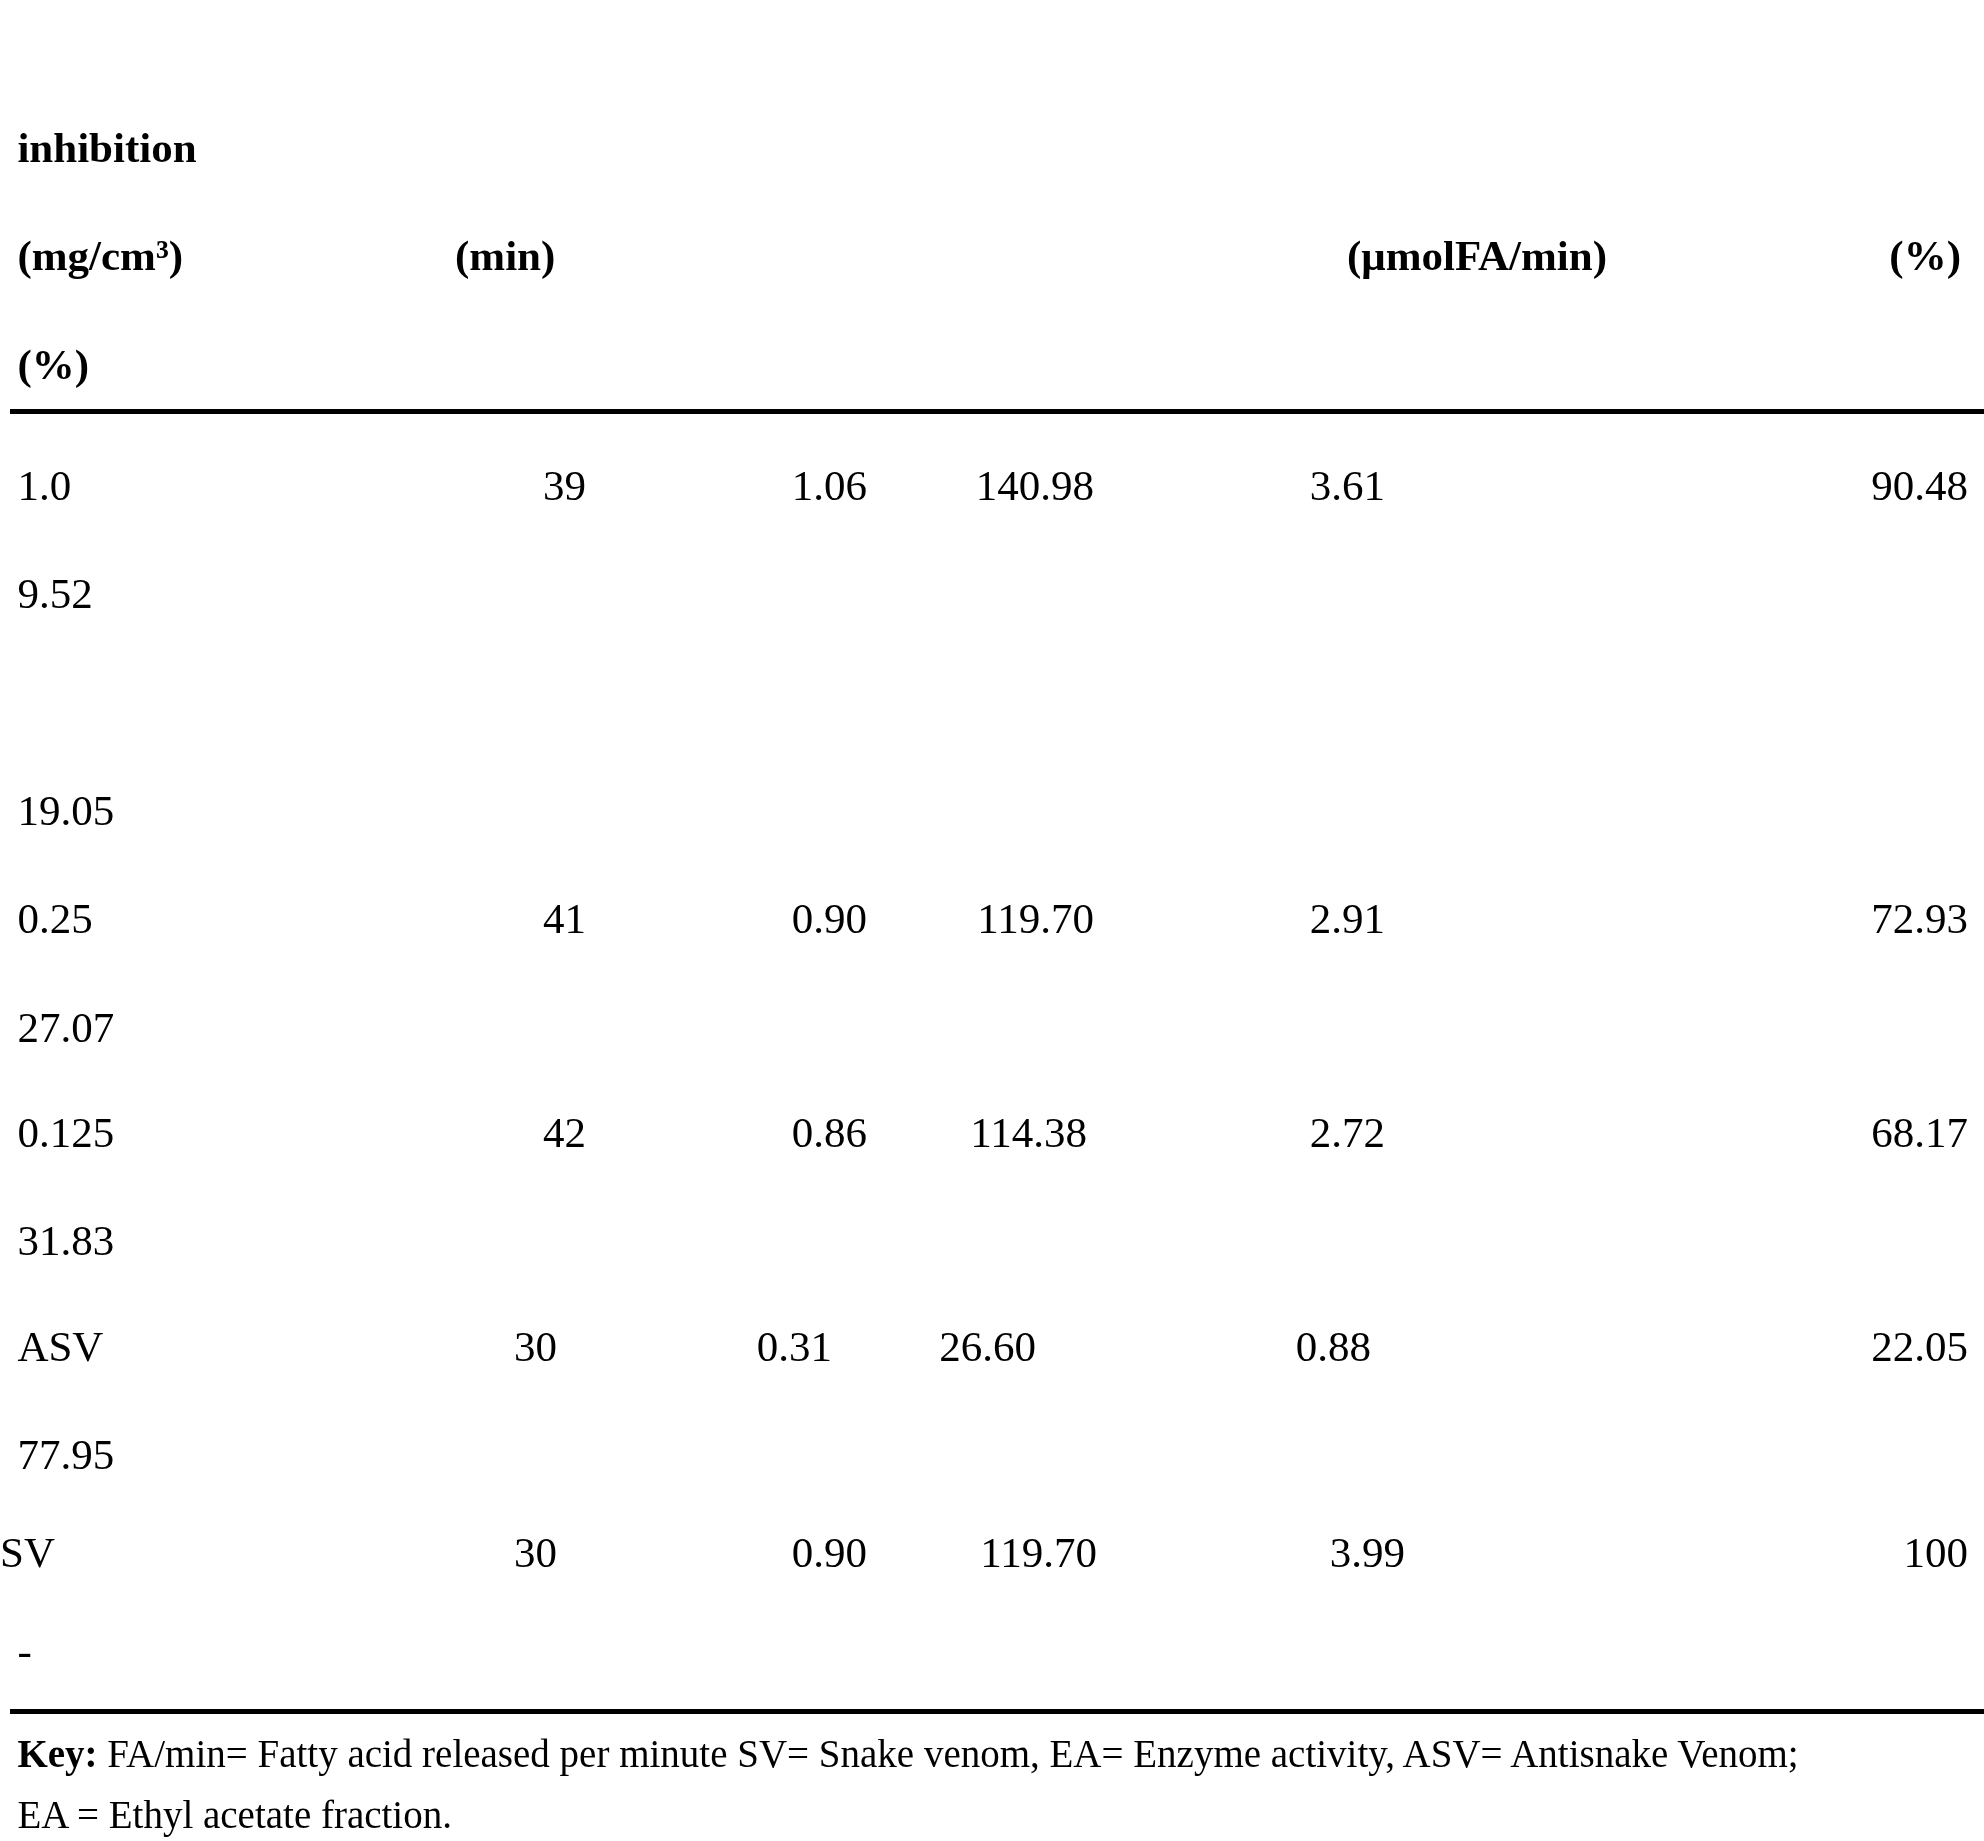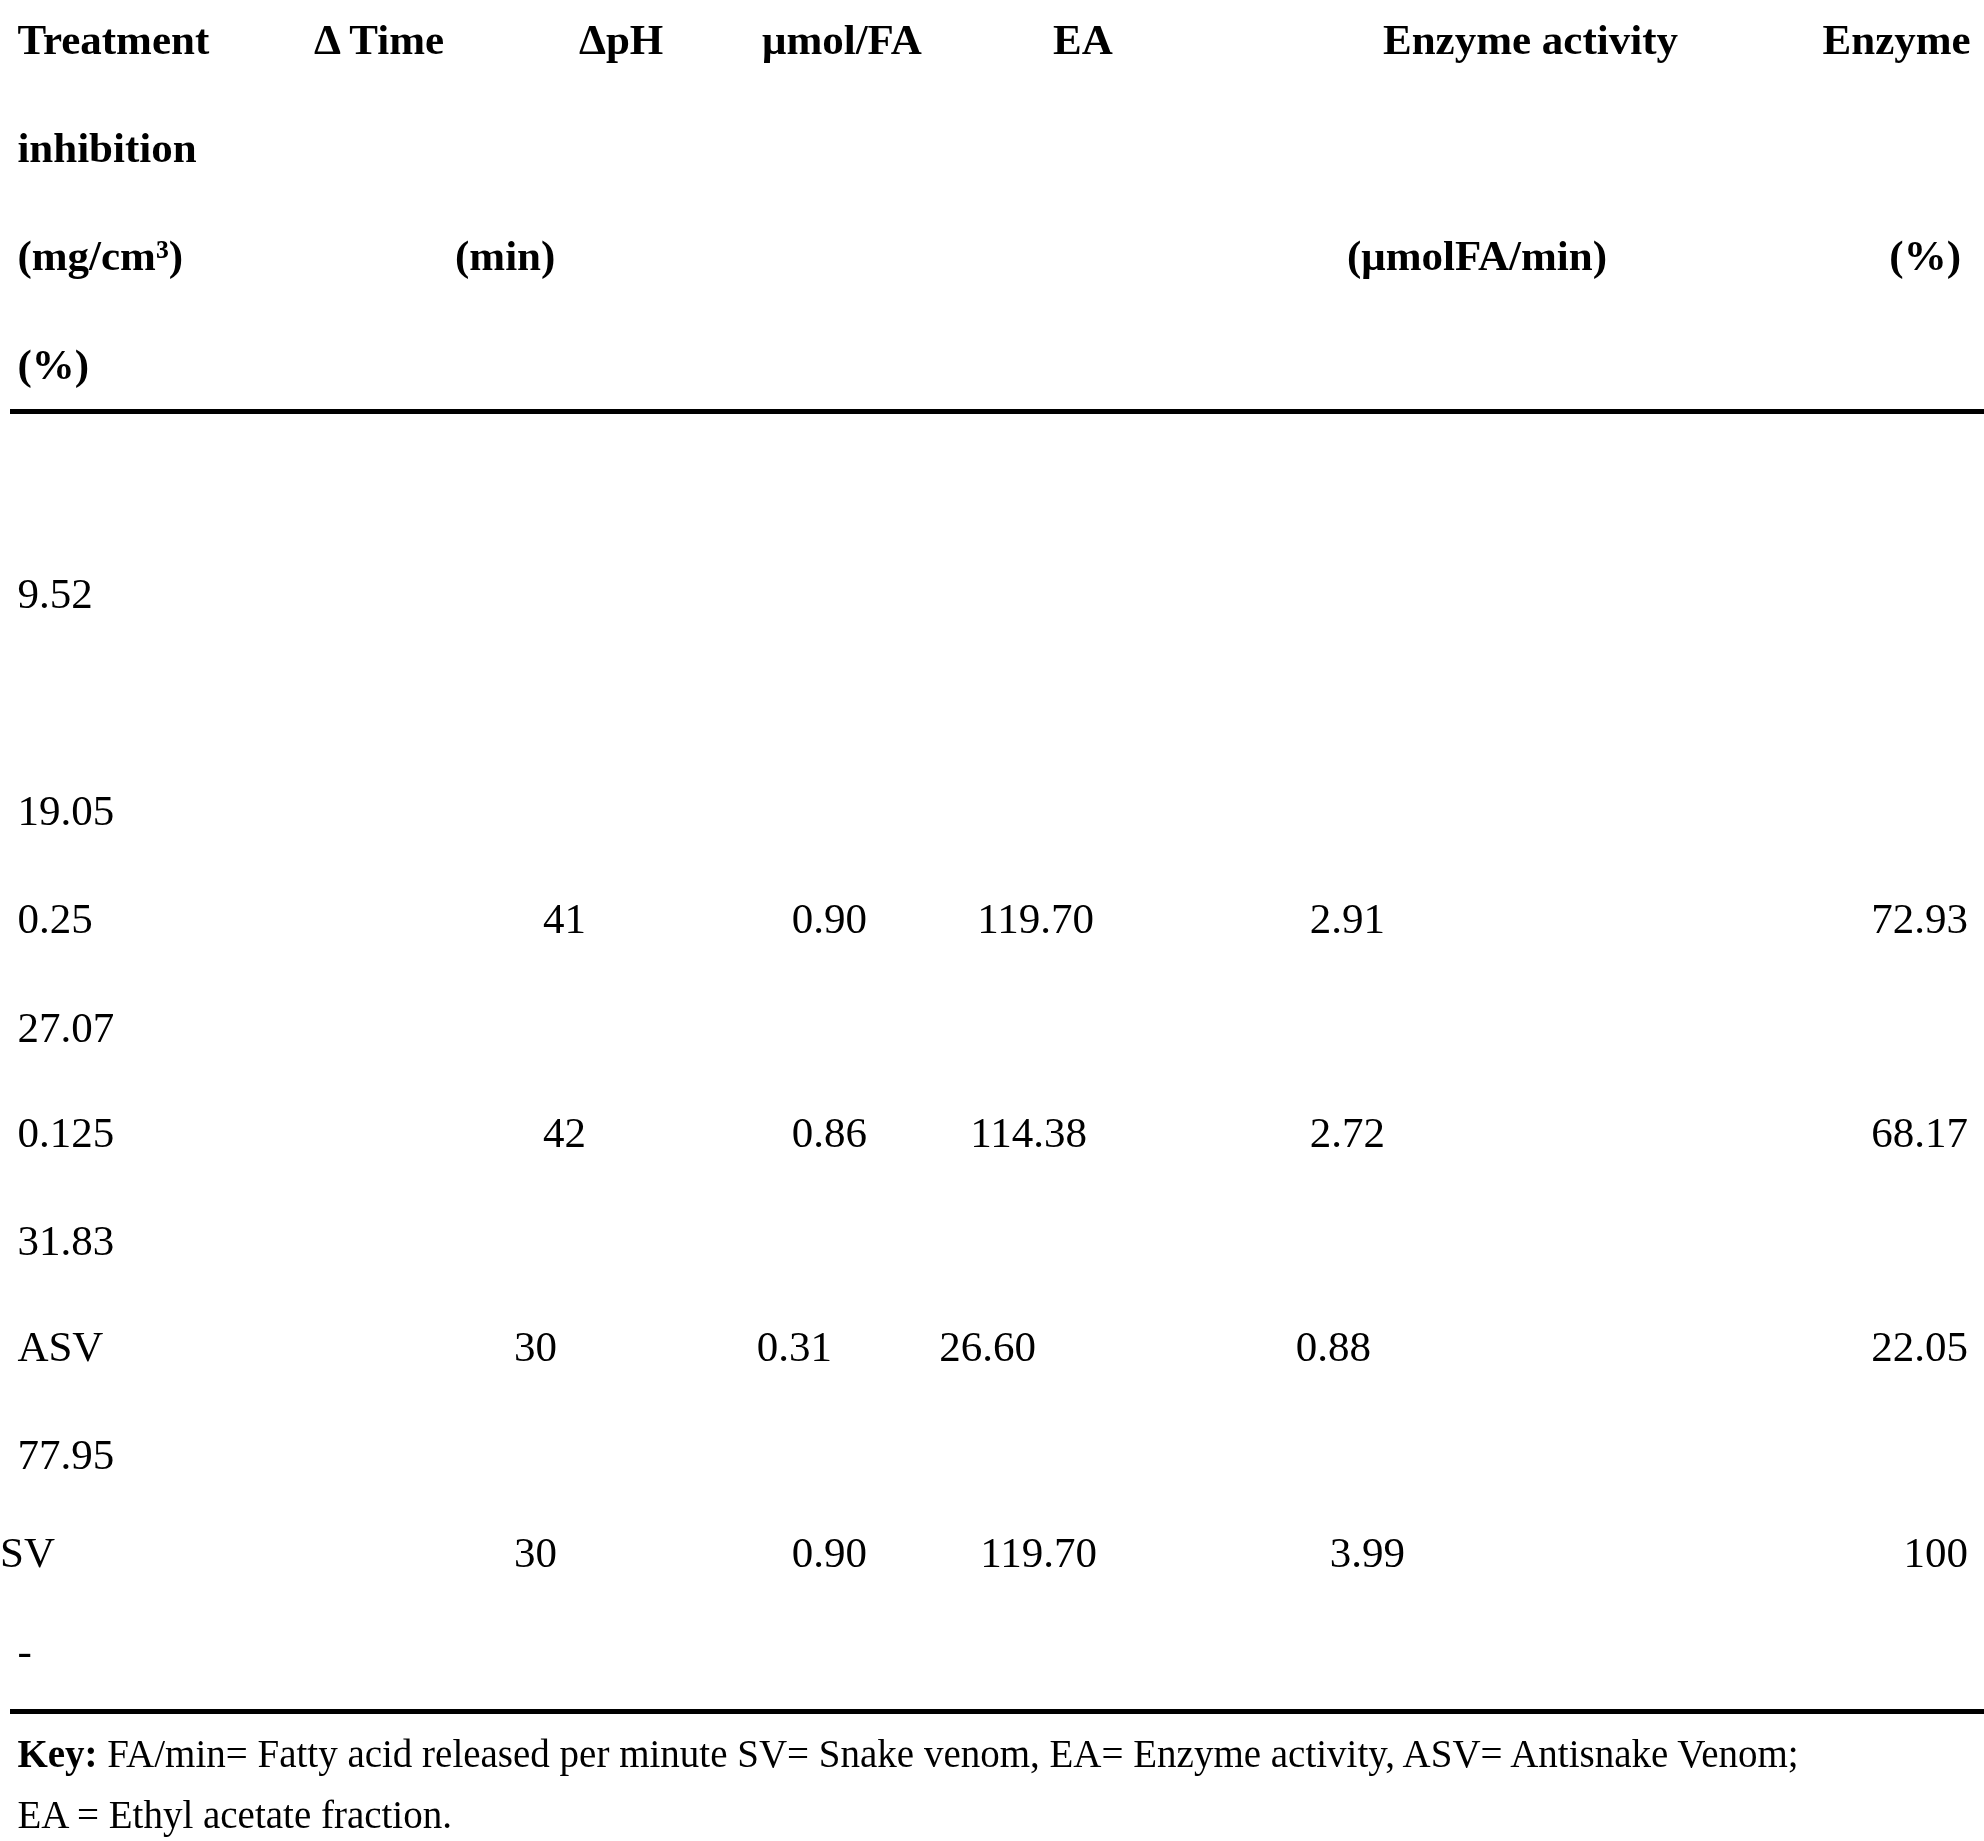--- a/index.html
+++ b/index.html
@@ -45,47 +45,46 @@
     font-size: 39px;
     line-height: 1.15;
     color: #000000;
   }
 </style>
 </head>
 <body>
 
 <div class="page">
 
-  <div class="row" style="top:16px">
-    <span class="t b" style="left:17.4px">Treatment</span>
-    <span class="t b" style="left:314px">Δ Time</span>
-    <span class="t b" style="left:579px">ΔpH</span>
-    <span class="t b" style="left:762px">μmol/FA</span>
-    <span class="t b" style="left:1053px">EA</span>
-    <span class="t b" style="left:1383px">Enzyme activity</span>
-    <span class="t b" style="right:14.3px">Enzyme</span>
-  </div>
 
   <div class="row" style="top:124px">
     <span class="t b" style="left:17.4px">inhibition</span>
   </div>
 
   <div class="row" style="top:232px">
     <span class="t b" style="left:17.4px">(mg/cm³)</span>
     <span class="t b" style="left:455px">(min)</span>
     <span class="t b" style="left:1347px">(μmolFA/min)</span>
     <span class="t b" style="right:24px">(%)</span>
   </div>
 
   <div class="row" style="top:341px">
     <span class="t b" style="left:17.4px">(%)</span>
   </div>
 
   <div class="rule" style="top:409px"></div>
 
+  <div class="row" style="top:462px">
+    <span class="t" style="left:17.4px">1.0</span>
+    <span class="t" style="right:1399px">39</span>
+    <span class="t" style="right:1118px">1.06</span>
+    <span class="t" style="right:891px">140.98</span>
+    <span class="t" style="right:600px">3.61</span>
+    <span class="t" style="right:17px">90.48</span>
+  </div>
   <div class="row" style="top:570px">
     <span class="t" style="left:17.4px">9.52</span>
   </div>
 
   <div class="row" style="top:787px">
     <span class="t" style="left:17.4px">19.05</span>
   </div>
 
   <div class="row" style="top:895px">
     <span class="t" style="left:17.4px">0.25</span>

